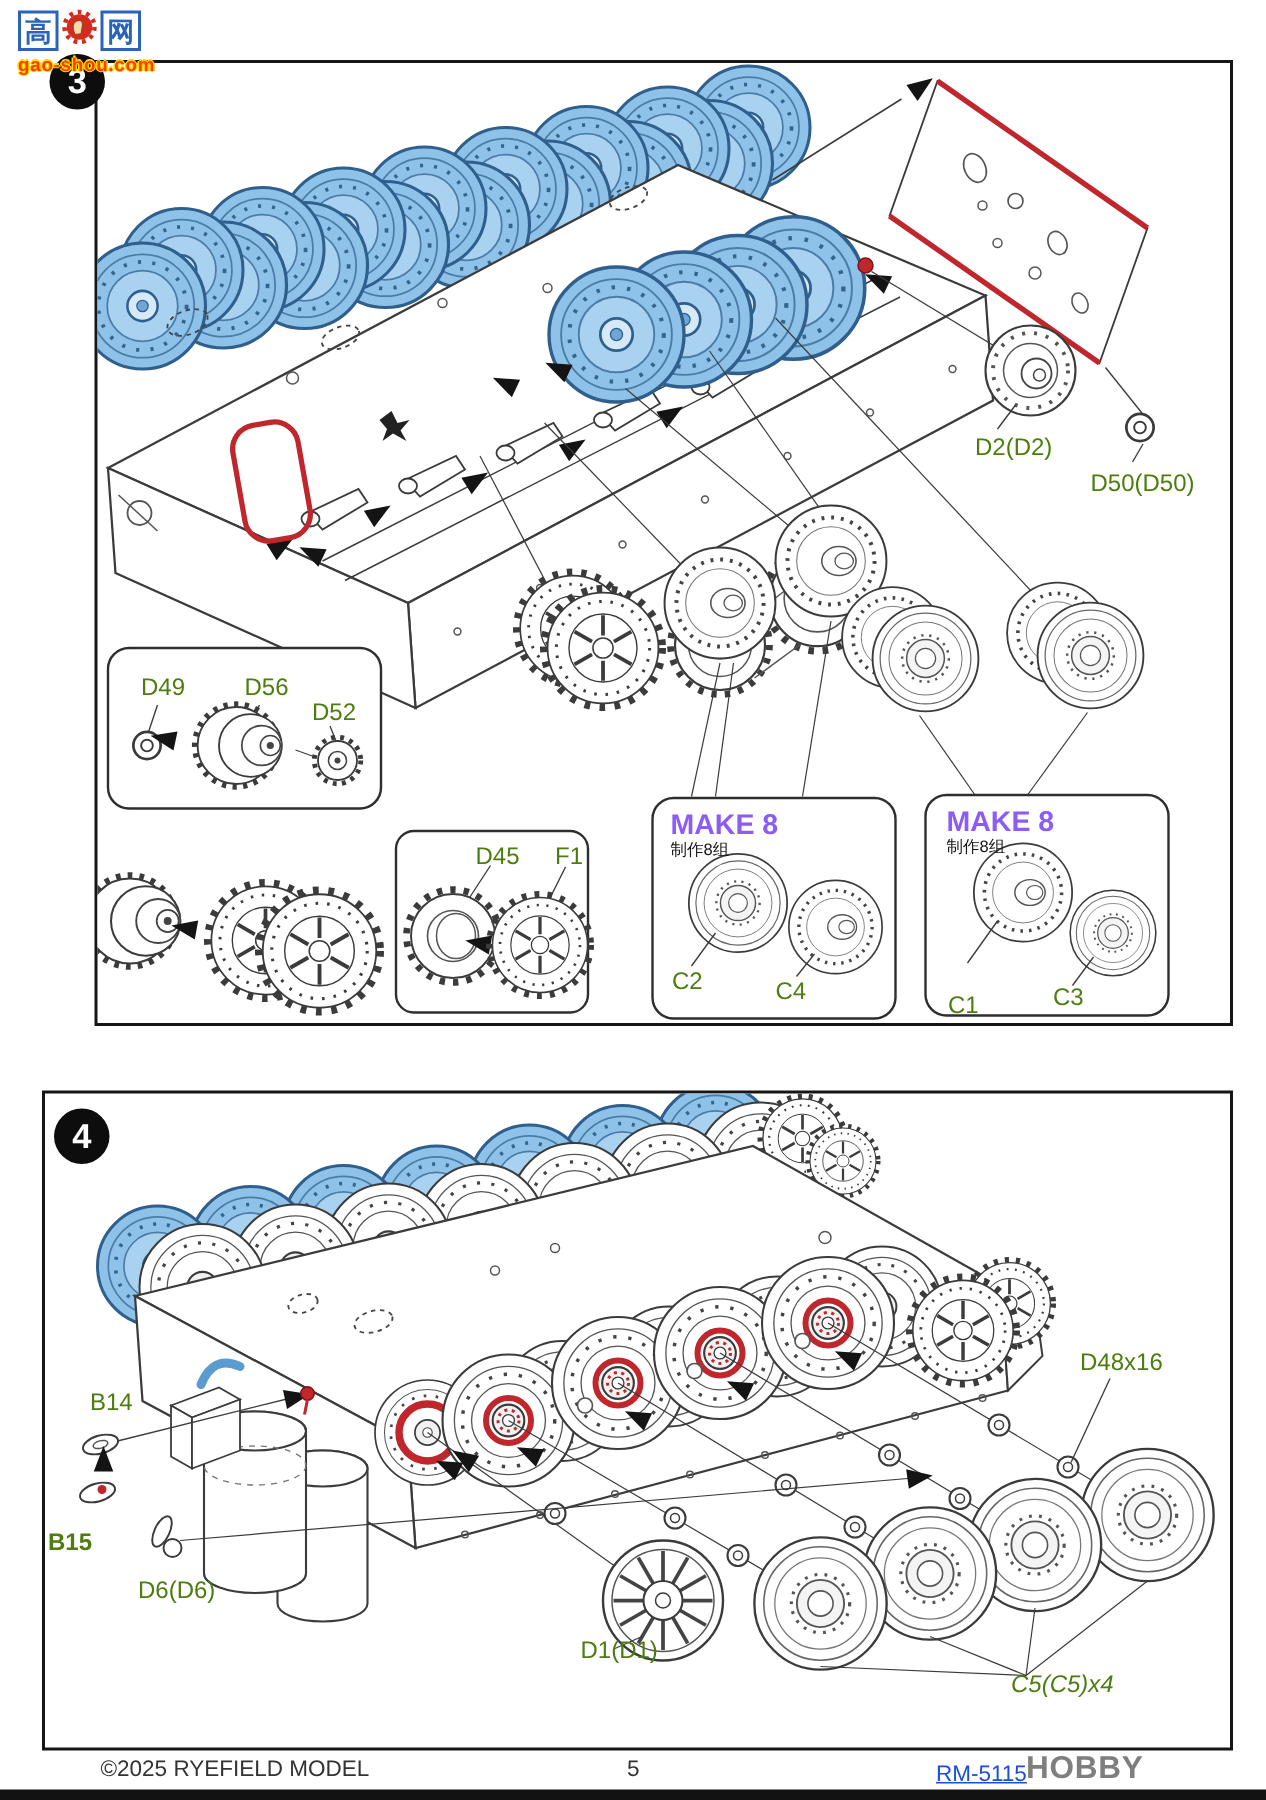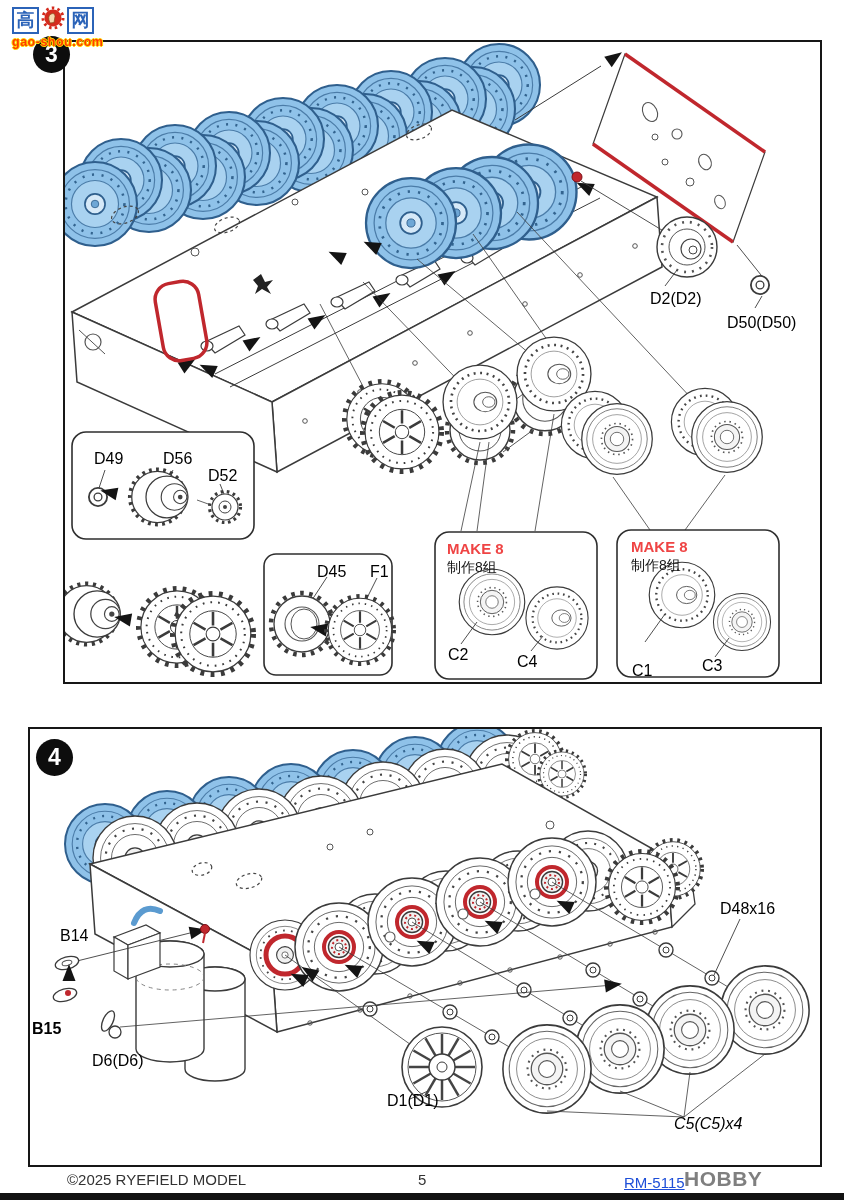--- a/index.html
+++ b/index.html
@@ -6,23 +6,23 @@
   .page{position:relative;width:844px;height:1200px;background:#ffffff;overflow:hidden;
         font-family:"Liberation Sans",sans-serif;}
   .panel{position:absolute;border:2px solid #161616;background:#fff;}
   #panel3{left:63px;top:40px;width:755px;height:640px;}
   #panel4{left:28px;top:727px;width:790px;height:436px;}
   .panel svg{position:absolute;left:0;top:0;}
   .badge{position:absolute;width:37px;height:37px;border-radius:50%;background:#0d0d0d;color:#fff;
          display:flex;align-items:center;justify-content:center;font-size:23px;font-weight:bold;z-index:5;}
   #badge3{left:33px;top:36px;}
   #badge4{left:36px;top:739px;}
-  .lbl{position:absolute;font-size:16px;color:#000000;white-space:nowrap;z-index:4;}
-  .mk{position:absolute;font-size:15px;font-weight:600;color:#ef4444;white-space:nowrap;z-index:4;}
-  .mkcn{position:absolute;font-size:14px;color:#161616;white-space:nowrap;z-index:4;}
+  .lbl{position:absolute;font-size:16px;color:#4d7c0f;white-space:nowrap;z-index:4;}
+  .mk{position:absolute;font-size:19px;font-weight:600;color:#8b5cf6;white-space:nowrap;z-index:4;}
+  .mkcn{position:absolute;font-size:11px;color:#161616;white-space:nowrap;z-index:4;}
   .logo{position:absolute;left:12px;top:6px;z-index:9;}
   .logo-row{display:flex;align-items:center;gap:2px;}
   .logo-char{display:inline-flex;width:23px;height:23px;border:2.5px solid #2b63b8;color:#2b63b8;
              font-weight:bold;font-size:18px;align-items:center;justify-content:center;background:#fff;}
   .logo-url{font-size:12.5px;font-weight:bold;color:#ff3c00;letter-spacing:.5px;margin-top:1px;
             text-shadow:1px 0 #ffd700,-1px 0 #ffd700,0 1px #ffd700,0 -1px #ffd700;}
   .foot{position:absolute;font-size:15px;color:#333;z-index:3;}
   #copyright{left:40px;top:1171px;margin-left:27px;}
   #pagenum{left:418px;top:1171px;}
   #kitcode{left:624px;top:1174px;color:#1d4ed8;z-index:3;text-decoration:underline;}

